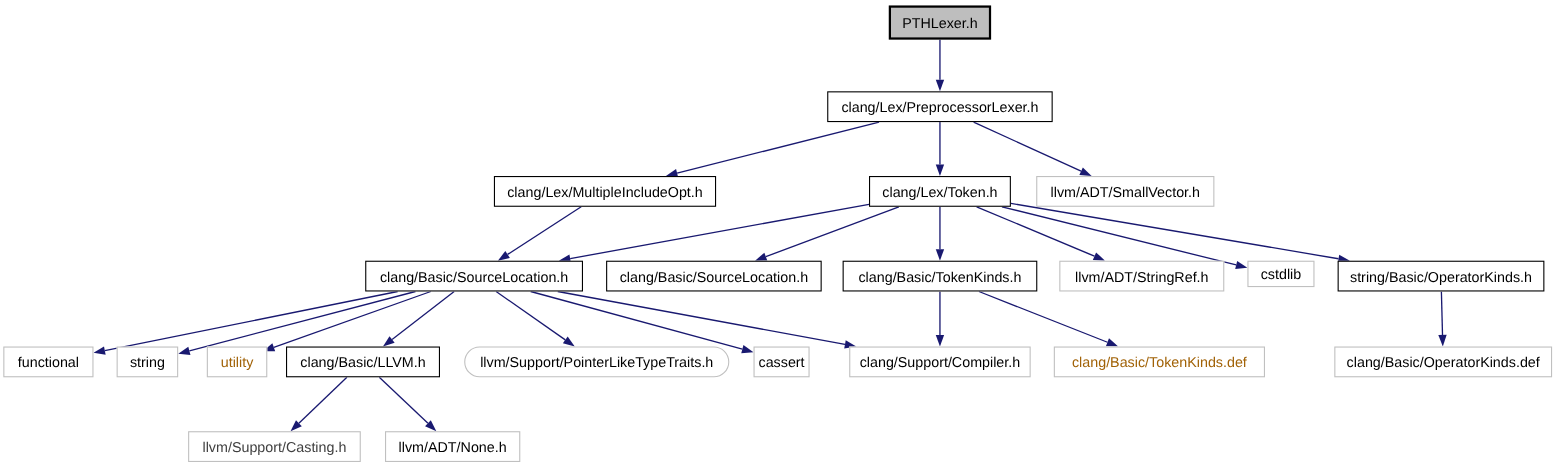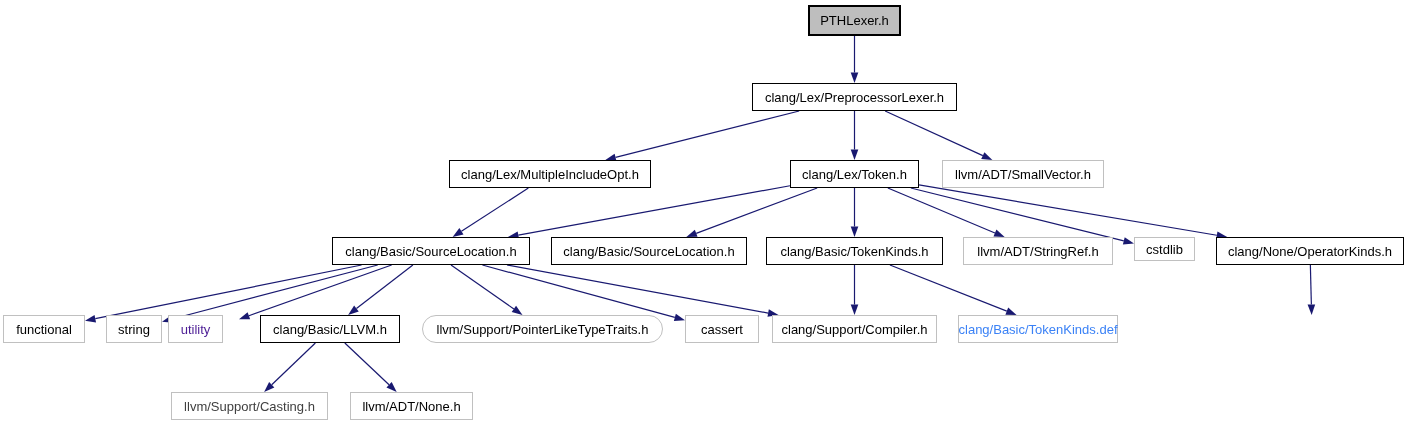--- a/index.html
+++ b/index.html
@@ -149,24 +149,25 @@
 <div class="node root" style="left: 808px; top: 5px; width: 93px; height: 31px; color: rgb(0, 0, 0); background: rgb(190, 190, 190); border-color: rgb(0, 0, 0);">PTHLexer.h</div>
     <div class="node internal" style="left: 752px; top: 83px; width: 205px; height: 28px; color: rgb(0, 0, 0); border-color: rgb(0, 0, 0);">clang/Lex/PreprocessorLexer.h</div>
     <div class="node internal" style="left: 449px; top: 160px; width: 202px; height: 28px; color: rgb(0, 0, 0); border-color: rgb(0, 0, 0);">clang/Lex/MultipleIncludeOpt.h</div>
     <div class="node internal" style="left: 790px; top: 160px; width: 129px; height: 28px; color: rgb(0, 0, 0); border-color: rgb(0, 0, 0);">clang/Lex/Token.h</div>
     <div class="node external" style="left: 942px; top: 160px; width: 162px; height: 28px; color: rgb(0, 0, 0); border-color: rgb(192, 192, 192);">llvm/ADT/SmallVector.h</div>
     <div class="node internal" style="left: 332px; top: 237px; width: 198px; height: 28px; color: rgb(0, 0, 0); border-color: rgb(0, 0, 0);">clang/Basic/SourceLocation.h</div>
     <div class="node internal" style="left: 551px; top: 237px; width: 196px; height: 28px; color: rgb(0, 0, 0); border-color: rgb(0, 0, 0);">clang/Basic/SourceLocation.h</div>
     <div class="node internal" style="left: 766px; top: 237px; width: 177px; height: 28px; color: rgb(0, 0, 0); border-color: rgb(0, 0, 0);">clang/Basic/TokenKinds.h</div>
     <div class="node external" style="left: 963px; top: 237px; width: 150px; height: 28px; color: rgb(0, 0, 0); border-color: rgb(192, 192, 192);">llvm/ADT/StringRef.h</div>
     <div class="node external" style="left: 1134px; top: 237px; width: 61px; height: 24px; color: rgb(0, 0, 0); border-color: rgb(192, 192, 192);">cstdlib</div>
-    <div class="node internal" style="left: 1216px; top: 237px; width: 188px; height: 28px; color: rgb(0, 0, 0); border-color: rgb(0, 0, 0);">clang/None/OperatorKinds.h</div>
+    <div class="node internal" style="left: 1216px; top: 237px; width: 188px; height: 28px; color: rgb(0, 0, 0); border-color: rgb(0, 0, 0);">string/Basic/OperatorKinds.h</div>
     <div class="node external" style="left: 3px; top: 315px; width: 82px; height: 28px; color: rgb(0, 0, 0); border-color: rgb(192, 192, 192);">functional</div>
     <div class="node external" style="left: 106px; top: 315px; width: 56px; height: 28px; color: rgb(0, 0, 0); border-color: rgb(192, 192, 192);">string</div>
-    <div class="node external" style="left: 168px; top: 315px; width: 55px; height: 28px; color: #4c1d95; border-color: rgb(192, 192, 192);">utility</div>
+    <div class="node external" style="left: 188px; top: 315px; width: 55px; height: 28px; color: #a16207; border-color: rgb(192, 192, 192);">utility</div>
     <div class="node internal" style="left: 260px; top: 315px; width: 140px; height: 28px; color: rgb(0, 0, 0); border-color: rgb(0, 0, 0);">clang/Basic/LLVM.h</div>
     <div class="node external" style="left: 422px; top: 315px; width: 241px; height: 28px; color: rgb(0, 0, 0); border-color: rgb(192, 192, 192); border-radius: 14px;">llvm/Support/PointerLikeTypeTraits.h</div>
-    <div class="node external" style="left: 685px; top: 315px; width: 74px; height: 28px; color: rgb(0, 0, 0); border-color: rgb(192, 192, 192); text-align: right;">cassert</div>
+    <div class="node external" style="left: 685px; top: 315px; width: 51px; height: 28px; color: rgb(0, 0, 0); border-color: rgb(192, 192, 192); text-align: right;">cassert</div>
     <div class="node external" style="left: 772px; top: 315px; width: 165px; height: 28px; color: rgb(0, 0, 0); border-color: rgb(192, 192, 192);">clang/Support/Compiler.h</div>
-    <div class="node external" style="left: 958px; top: 315px; width: 160px; height: 28px; color: #3b82f6; border-color: rgb(192, 192, 192);">clang/Basic/TokenKinds.def</div>
+    <div class="node external" style="left: 958px; top: 315px; width: 192px; height: 28px; color: #a16207; border-color: rgb(192, 192, 192);">clang/Basic/TokenKinds.def</div>
+    <div class="node external" style="left: 1213px; top: 315px; width: 198px; height: 28px; color: rgb(0, 0, 0); border-color: rgb(192, 192, 192);">clang/Basic/OperatorKinds.def</div>
     <div class="node external" style="left: 171px; top: 392px; width: 157px; height: 28px; color: #404040; border-color: rgb(192, 192, 192);">llvm/Support/Casting.h</div>
     <div class="node external" style="left: 350px; top: 392px; width: 123px; height: 28px; color: rgb(0, 0, 0); border-color: rgb(192, 192, 192);">llvm/ADT/None.h</div>
   </div>
 
 </body></html>

